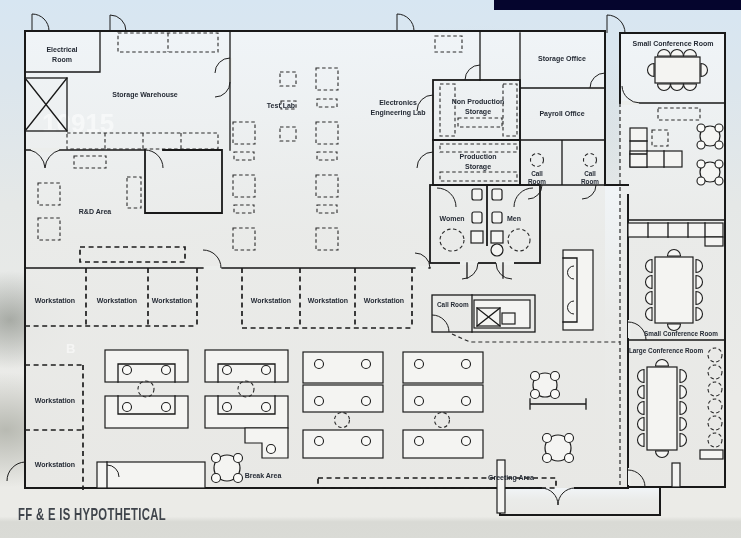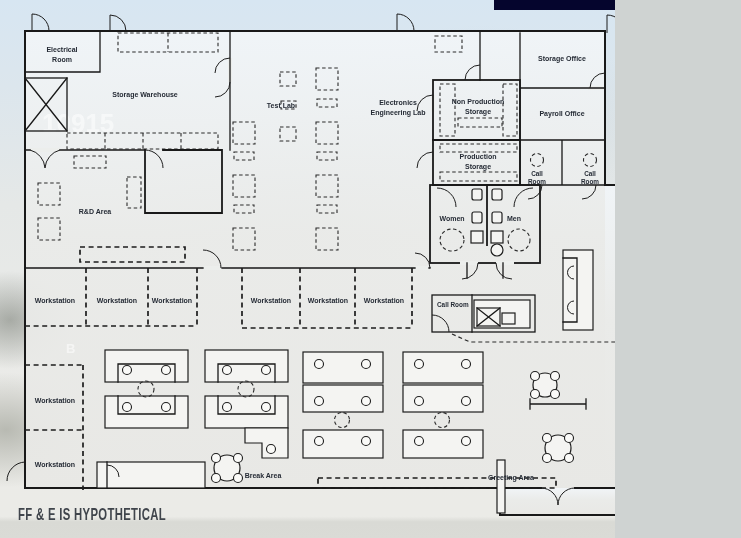--- a/index.html
+++ b/index.html
@@ -1,17 +1,17 @@
 <!DOCTYPE html>
 <html><head>
 <meta charset="utf-8">
 <style>
   html,body{margin:0;padding:0;background:#cfd3d2;}
   .stage{
-    position:relative;width:615px;height:538px;overflow:hidden;
+    position:relative;width:741px;height:538px;overflow:hidden;
     font-family:"Liberation Sans", sans-serif;
     background:
       radial-gradient(90px 70px at 10px 320px, rgba(88,94,84,.45), transparent 70%),
       radial-gradient(120px 80px at 6px 430px, rgba(108,112,98,.40), transparent 72%),
       radial-gradient(220px 130px at 300px 190px, rgba(148,153,148,.22), transparent 70%),
       radial-gradient(260px 150px at 480px 130px, rgba(158,163,158,.20), transparent 70%),
       linear-gradient(#d7e6f2 0%, #dce6ed 16%, #e5e8e7 38%, #ebebe8 74%, #ebebe7 96%, #d9dad5 97%, #dadbd6 100%);
   }
   svg{position:absolute;left:0;top:0;}
   .wall{fill:none;stroke:#191919;stroke-width:2;stroke-linecap:square;}

